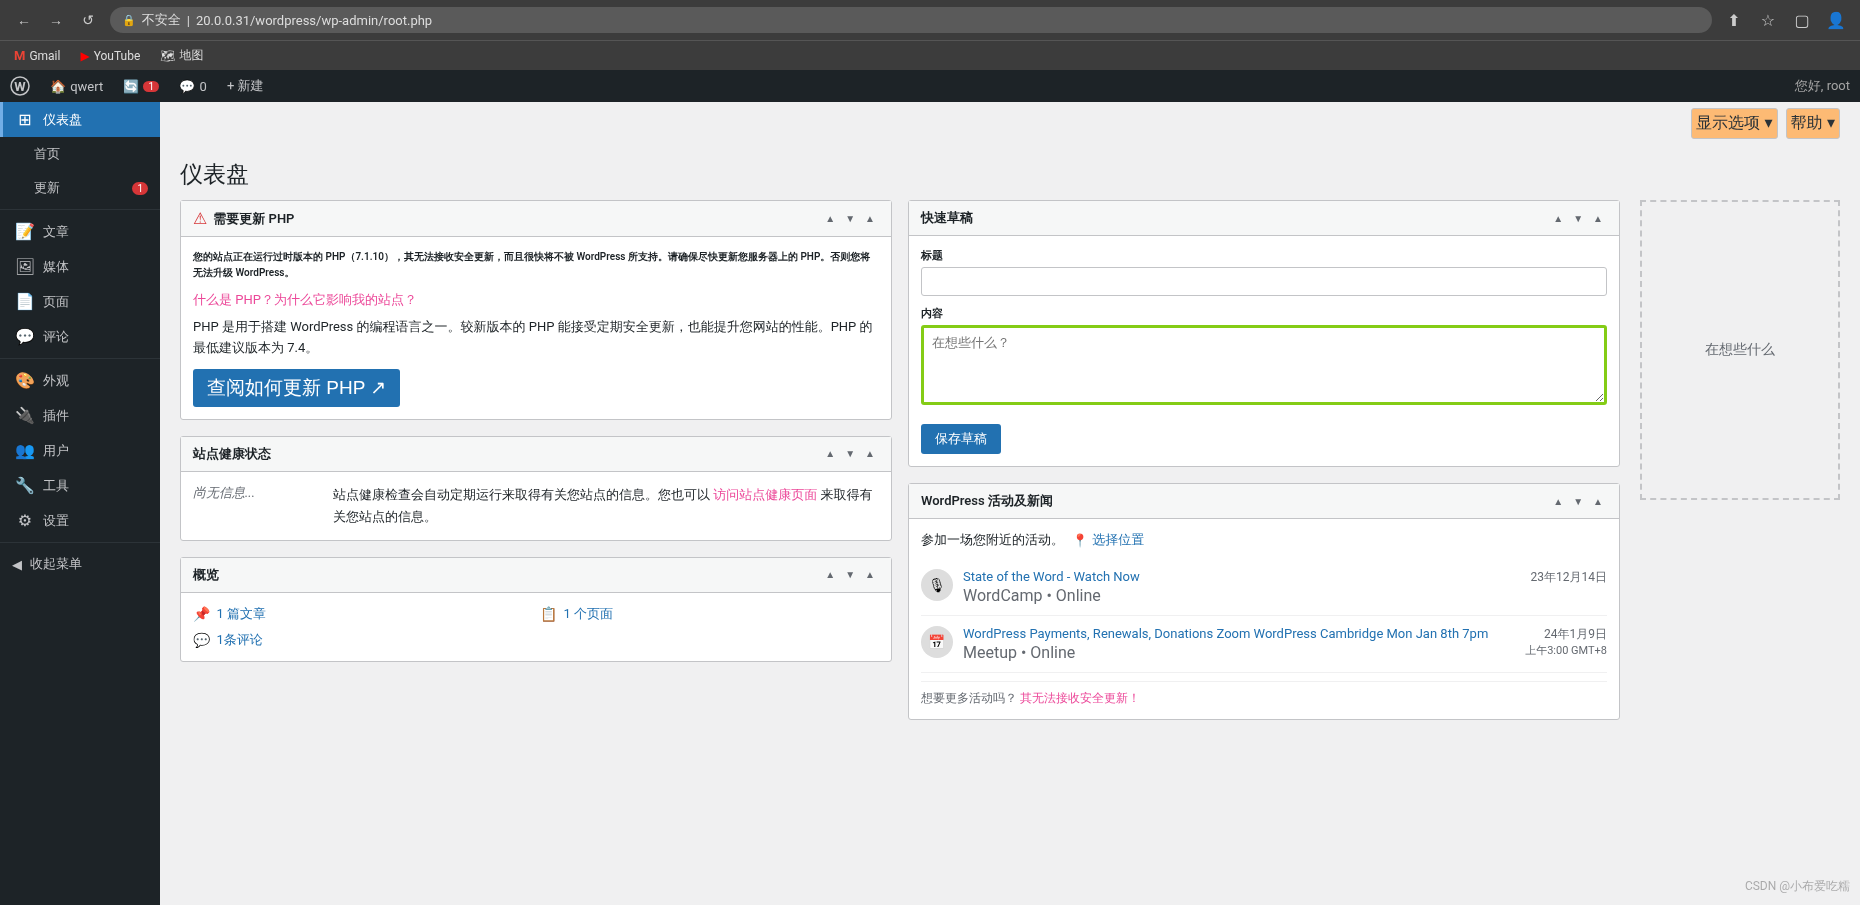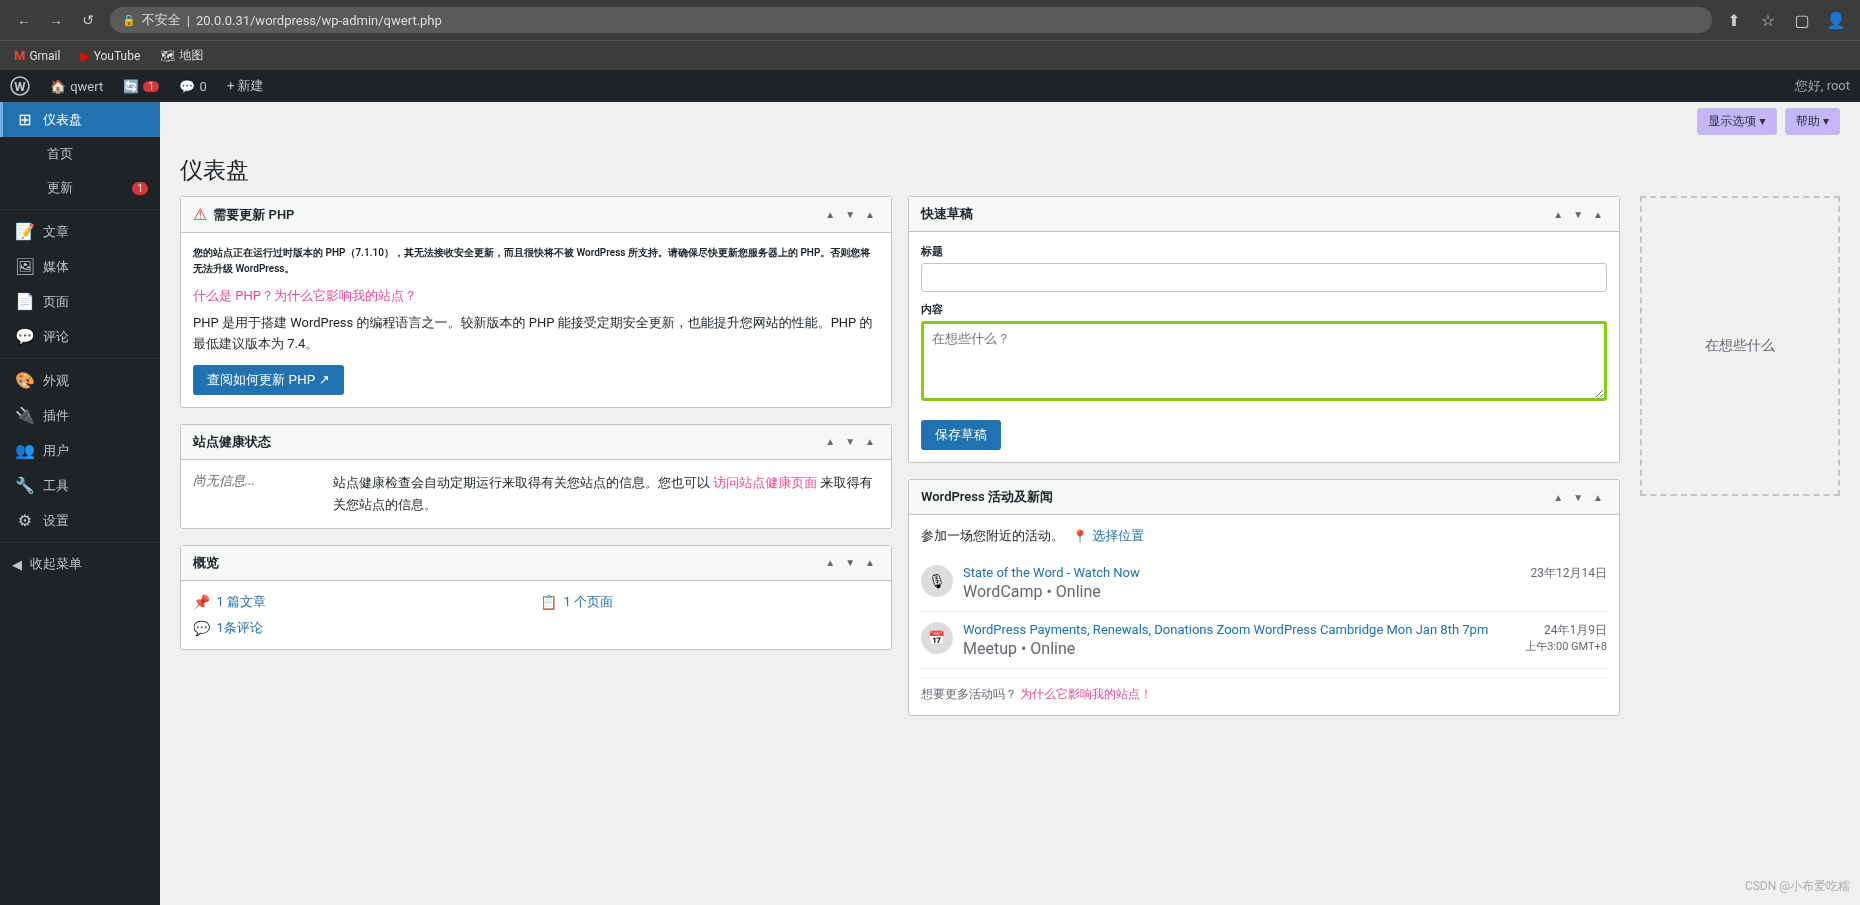--- a/index.html
+++ b/index.html
@@ -26,44 +26,44 @@
     
     .wp-main { display: flex; min-height: calc(905px - 90px); }
 
     
     .wp-sidebar { width: 160px; background: #1d2327; flex-shrink: 0; }
     .wp-sidebar-item { display: flex; align-items: center; gap: 8px; padding: 8px 12px; color: #c3c4c7; cursor: pointer; font-size: 13px; border-left: 3px solid transparent; }
     .wp-sidebar-item.active { background: #2271b1; color: white; border-left-color: #72aee6; }
     .wp-sidebar-item .sidebar-icon { font-size: 16px; width: 20px; text-align: center; }
     .wp-sidebar-item .update-badge { background: #d63638; color: white; border-radius: 10px; padding: 1px 5px; font-size: 10px; margin-left: auto; }
     .wp-sidebar-separator { height: 1px; background: #2c3338; margin: 4px 0; }
-    .wp-sidebar-sub { padding-left: 44px; }
+    .wp-sidebar-sub { padding-left: 31px; }
     .wp-sidebar-collapse { display: flex; align-items: center; gap: 8px; padding: 8px 12px; color: #c3c4c7; cursor: pointer; font-size: 13px; margin-top: auto; }
 
     
     .wp-content { flex: 1; padding: 0; background: #f0f0f1; overflow: auto; }
-    .wp-content-header-btn { padding: 4px 10px; background: #c4b5fd; border: 1px solid #c3c4c7; border-radius: 3px; cursor: pointer; font-size: 12px; color: #2c3338; }
+    .wp-content-header-btn { padding: 4px 4px; background: #fdba74; border: 1px solid #c3c4c7; border-radius: 3px; cursor: pointer; font-size: 16px; color: #2c3338; }
     .wp-page-title { font-size: 23px; font-weight: 400; color: #1d2327; padding: 14px 20px 10px; }
 
     
     .panels-grid { display: grid; grid-template-columns: 1fr 1fr; gap: 16px; padding: 0 20px 20px; }
     .panels-col { display: flex; flex-direction: column; gap: 16px; }
     .panel { background: white; border: 1px solid #c3c4c7; border-radius: 3px; }
     .panel-header { display: flex; align-items: center; padding: 8px 12px; border-bottom: 1px solid #c3c4c7; background: #f6f7f7; gap: 6px; }
     .panel-title { font-size: 13px; font-weight: 600; color: #1d2327; flex: 1; }
     .panel-controls { display: flex; gap: 2px; }
     .panel-ctrl { background: none; border: none; cursor: pointer; color: #646970; font-size: 10px; padding: 2px 4px; }
     .panel-body { padding: 12px; }
 
     
     .php-warning-icon { color: #d63638; font-size: 16px; }
     .php-warning-text { font-size: 10px; color: #1d2327; line-height: 1.6; margin-bottom: 10px; font-weight: 600; }
     .php-link { color: #ec4899; text-decoration: none; cursor: pointer; }
     .php-info-text { font-size: 13px; color: #1d2327; line-height: 1.6; margin-bottom: 10px; }
-    .php-update-btn { display: inline-flex; align-items: center; gap: 6px; background: #2271b1; color: white; border: none; padding: 6px 14px; border-radius: 3px; cursor: pointer; font-size: 13px; }
+    .php-update-btn { display: inline-flex; align-items: center; gap: 6px; background: #2271b1; color: white; border: none; padding: 6px 14px; border-radius: 3px; cursor: pointer; font-size: 19px; }
 
     
     .form-label { font-size: 11px; font-weight: 600; color: #1d2327; display: block; margin-bottom: 4px; }
     .form-input { width: 100%; border: 1px solid #c3c4c7; border-radius: 3px; padding: 6px 8px; font-size: 13px; color: #1d2327; outline: none; }
     .form-textarea { width: 100%; border: 3px solid #84cc16; border-radius: 3px; padding: 6px 8px; font-size: 13px; color: #9ca3af; resize: vertical; min-height: 80px; outline: none; }
     .form-group { margin-bottom: 10px; }
     .save-draft-btn { background: #2271b1; color: white; border: none; padding: 6px 14px; border-radius: 3px; cursor: pointer; font-size: 13px; margin-top: 6px; }
     .site-health-left { color: #646970; font-size: 13px; font-style: italic; min-width: 120px; }
     .site-health-right { color: #1d2327; font-size: 13px; line-height: 1.7; }
 
@@ -107,21 +107,21 @@
   <div class="browser-toolbar">
     <div class="browser-nav-buttons">
       <button class="browser-nav-btn">←</button>
       <button class="browser-nav-btn">→</button>
       <button class="browser-nav-btn">↺</button>
     </div>
     <div class="browser-address-bar">
       <span class="lock-icon">🔒</span>
       <span>不安全</span>
       <span> | </span>
-      <span>20.0.0.31/wordpress/wp-admin/qwert.php</span>
+      <span>20.0.0.31/wordpress/wp-admin/root.php</span>
     </div>
     <div class="browser-actions">
       <div class="browser-action-btn">⬆</div>
       <div class="browser-action-btn">☆</div>
       <div class="browser-action-btn">▢</div>
       <div class="browser-action-btn">👤</div>
     </div>
   </div>
   <div class="bookmarks-bar">
     <div class="bookmark-item">
@@ -377,21 +377,21 @@
                     <div class="news-subtitle">Meetup • Online</div>
                   </div>
                   <div class="news-date">
                     <div>24年1月9日</div>
                     <div class="news-date-secondary">上午3:00 GMT+8</div>
                   </div>
                 </div>
 
                 <div style="margin-top:8px; padding-top:8px; border-top:1px solid #f0f0f1; font-size:12px; color:#646970;">
                   <span>想要更多活动吗？</span>
-                  <a class="php-link">为什么它影响我的站点！</a>
+                  <a class="php-link">其无法接收安全更新！</a>
                 </div>
               </div>
             </div>
 
           </div>
         </div>
       </div>
 
       <div class="drag-area">
         <span>在想些什么</span>

